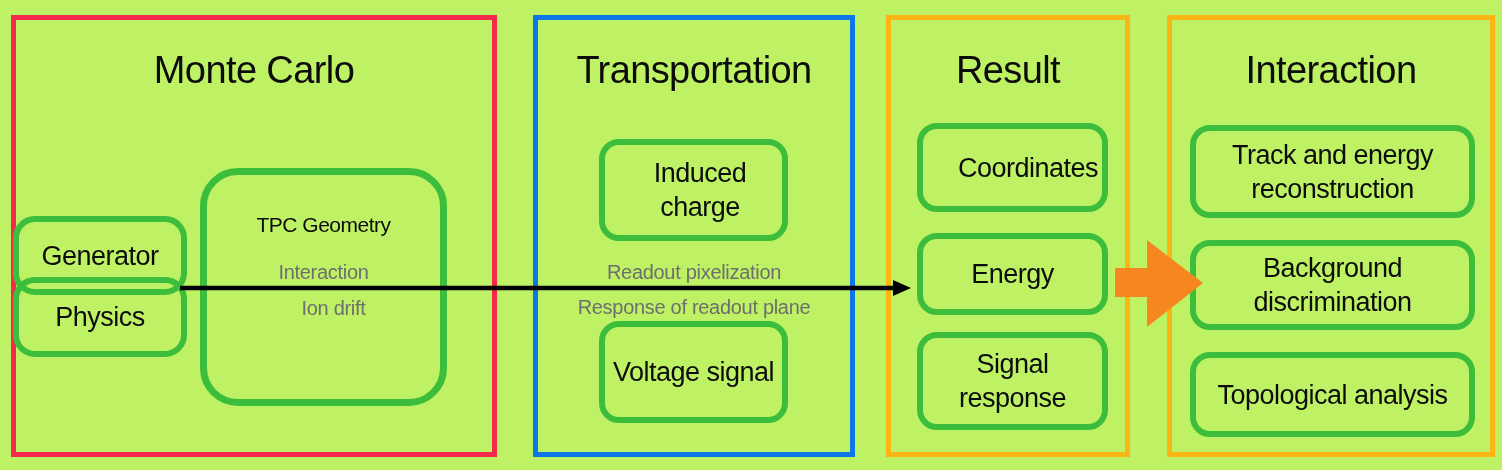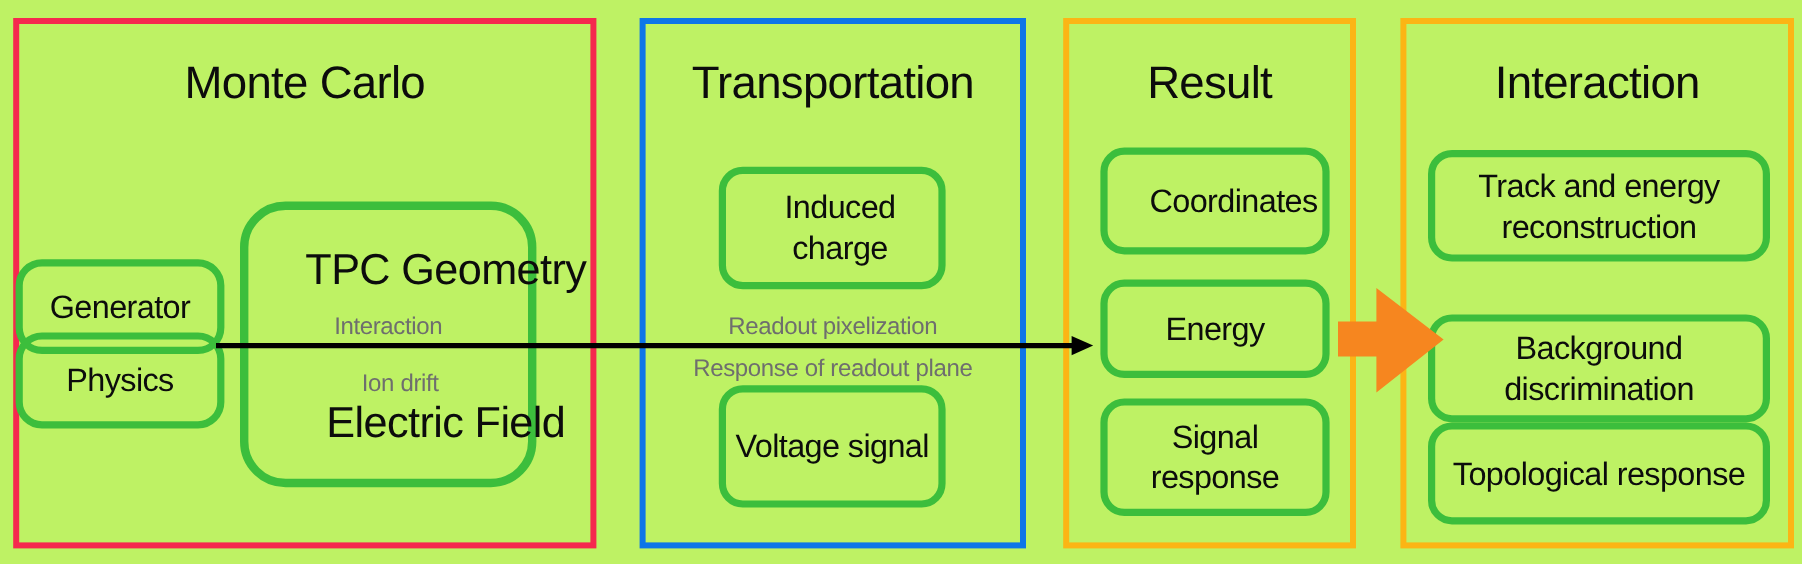--- a/index.html
+++ b/index.html
@@ -56,34 +56,34 @@
   }
   .box-generator { left: 13px;  top: 216px; width: 174px; height: 79px;  border-radius: 22px; }
   .box-physics   { left: 13px;  top: 277px; width: 174px; height: 80px;  border-radius: 22px; }
   .box-tpc       { left: 200px; top: 168px; width: 247px; height: 238px; border-radius: 38px; border-width: 7px; }
   .box-induced   { left: 599px; top: 139px; width: 189px; height: 102px; padding-left: 17px; }
   .box-voltage   { left: 599px; top: 321px; width: 189px; height: 102px; }
   .box-coord     { left: 917px; top: 123px; width: 191px; height: 89px; justify-content: flex-end;  }
   .box-energy    { left: 917px; top: 233px; width: 191px; height: 82px;  }
   .box-signal    { left: 917px; top: 332px; width: 191px; height: 98px;  }
   .box-track     { left: 1190px; top: 125px; width: 285px; height: 93px; align-items: center; }
-  .box-bgdisc    { left: 1190px; top: 240px; width: 285px; height: 90px; margin-top: 22px; }
+  .box-bgdisc    { left: 1190px; top: 240px; width: 285px; height: 90px; }
   .box-topo      { left: 1190px; top: 352px; width: 285px; height: 85px; }
 
   .free-label {
     position: absolute;
     text-align: center;
     color: #0c0c0c;
   }
-  .lbl-big { font-size: 36px; line-height: 34px; letter-spacing: -0.5px; padding-left: 48px; }
+  .lbl-big { font-size: 21px; line-height: 34px; letter-spacing: -0.5px; }
   .lbl-gray { font-size: 20px; line-height: 24px; letter-spacing: -0.3px; color: #6e6e6e; }
 
   .lbl-tpc        { left: 200px; top: 208px; width: 247px; }
   .lbl-interact   { left: 200px; top: 260px; width: 247px; }
-  .lbl-iondrift   { left: 200px; top: 308px; width: 267px; }
+  .lbl-iondrift   { left: 200px; top: 296px; width: 267px; }
   .lbl-efield     { left: 200px; top: 335px; width: 247px; }
   .lbl-pixel      { left: 533px; top: 260px; width: 322px; }
   .lbl-response   { left: 533px; top: 295px; width: 322px; }
 
   .overlay {
     position: absolute;
     left: 0; top: 0;
     z-index: 50;
     pointer-events: none;
   }
@@ -106,21 +106,20 @@
   <div class="gbox box-generator" style="border-color: rgb(60, 190, 60);">
     <span>Generator</span>
   </div>
   <div class="gbox box-physics" style="border-color: rgb(60, 190, 60);">
     <span>Physics</span>
   </div>
   <div class="gbox box-tpc" style="border-color: rgb(60, 190, 60);"></div>
   <div class="free-label lbl-big lbl-tpc">TPC Geometry</div>
   <div class="free-label lbl-gray lbl-interact" style="color: rgb(110, 110, 110);">Interaction</div>
   <div class="free-label lbl-gray lbl-iondrift" style="color: rgb(110, 110, 110);">Ion drift</div>
-  <div class="free-label lbl-big lbl-efield">Electric Field</div>
 
   <div class="gbox box-induced" style="border-color: rgb(60, 190, 60);">
     <span>Induced charge</span>
   </div>
   <div class="free-label lbl-gray lbl-pixel" style="color: rgb(110, 110, 110);">Readout pixelization</div>
   <div class="free-label lbl-gray lbl-response" style="color: rgb(110, 110, 110);">Response of readout plane</div>
   <div class="gbox box-voltage" style="border-color: rgb(60, 190, 60);">
     <span>Voltage signal</span>
   </div>
 
@@ -134,21 +133,21 @@
     <span>Signal response</span>
   </div>
 
   <div class="gbox box-track" style="border-color: rgb(60, 190, 60);">
     <span>Track and energy reconstruction</span>
   </div>
   <div class="gbox box-bgdisc" style="border-color: rgb(60, 190, 60);">
     <span>Background discrimination</span>
   </div>
   <div class="gbox box-topo" style="border-color: rgb(60, 190, 60);">
-    <span>Topological response</span>
+    <span>Topological analysis</span>
   </div>
 
   <svg class="overlay" width="1502" height="470" viewBox="0 0 1502 470">
     <line x1="180" y1="288" x2="894" y2="288" stroke="#000000" stroke-width="4.5"></line>
     <polygon points="893,280 911,288 893,296" fill="#000000"></polygon>
     <polygon points="1115,268 1147,268 1147,240 1203,283 1147,327 1147,297 1115,297" fill="#f6861f"></polygon>
   </svg>
 
 </div>
 

